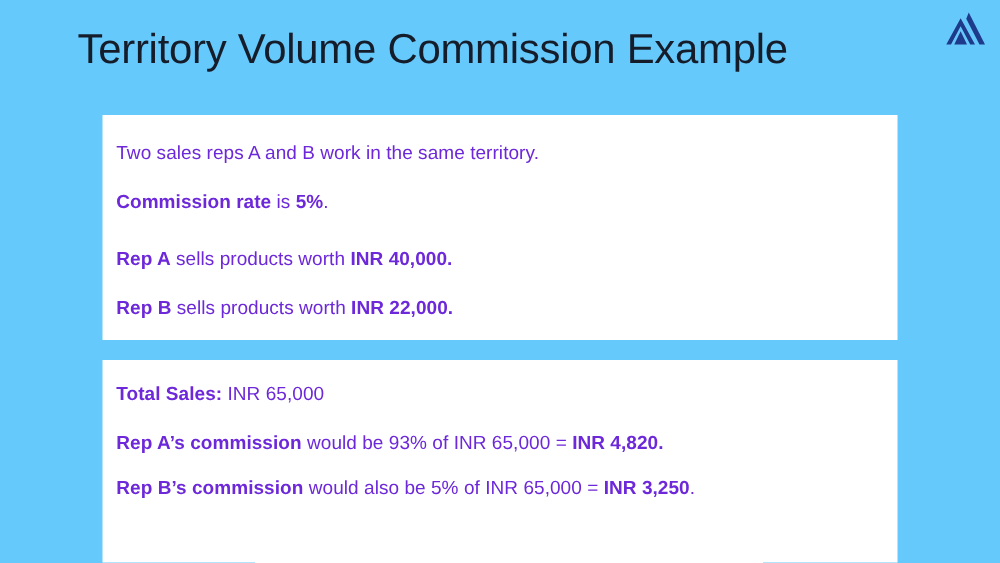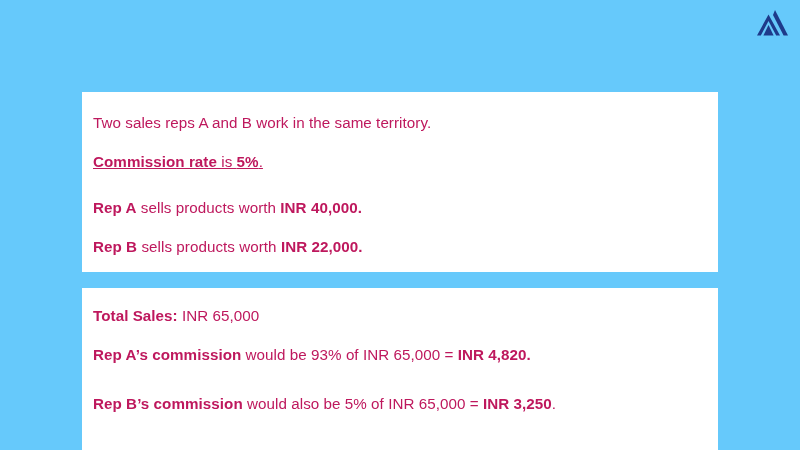--- a/index.html
+++ b/index.html
@@ -71,46 +71,47 @@
   .card-lines {
     position: absolute;
     left: 11px;
     right: 11px;
     top: 0;
   }
 
   .line {
     font-size: 15.2px;
     line-height: 21px;
-    color: #be185d;
+    color: #6d28d9;
     white-space: nowrap;
     letter-spacing: 0.05px;
   }
   .line .b {
     font-weight: 700;
   }
   .line .r {
     font-weight: 400;
   }
 
   
   #card-facts .line.l0 { position: absolute; top: 20px;  }
-  #card-facts .line.l1 { position: absolute; top: 59px; text-decoration: underline;  }
+  #card-facts .line.l1 { position: absolute; top: 59px;  }
   #card-facts .line.l2 { position: absolute; top: 105px; }
   #card-facts .line.l3 { position: absolute; top: 144px; }
 
   #card-result .line.l0 { position: absolute; top: 17px; }
   #card-result .line.l1 { position: absolute; top: 56px; }
-  #card-result .line.l2 { position: absolute; top: 105px; text-align: right; }
+  #card-result .line.l2 { position: absolute; top: 92px; text-align: right; }
 </style>
 </head>
 <body>
 
 <div id="slide">
 
+  <div id="slide-title">Territory Volume Commission Example</div>
 
   <div id="brand-logo">
     <svg viewBox="0 0 34 32" xmlns="http://www.w3.org/2000/svg" aria-hidden="true">
       <path d="M19.0 2.0 L32.0 27.5 L27.6 27.5 L17.0 7.0 Z" fill="#1e3a8a"></path>
       <path d="M12.5 6.5 L24.0 27.5 L20.2 27.5 L12.5 13.0 L4.8 27.5 L1.0 27.5 Z" fill="#1e3a8a"></path>
       <path d="M12.5 17.0 L17.6 27.5 L7.4 27.5 Z" fill="#1e3a8a"></path>
     </svg>
   </div>
 
   <div class="card" id="card-facts">

